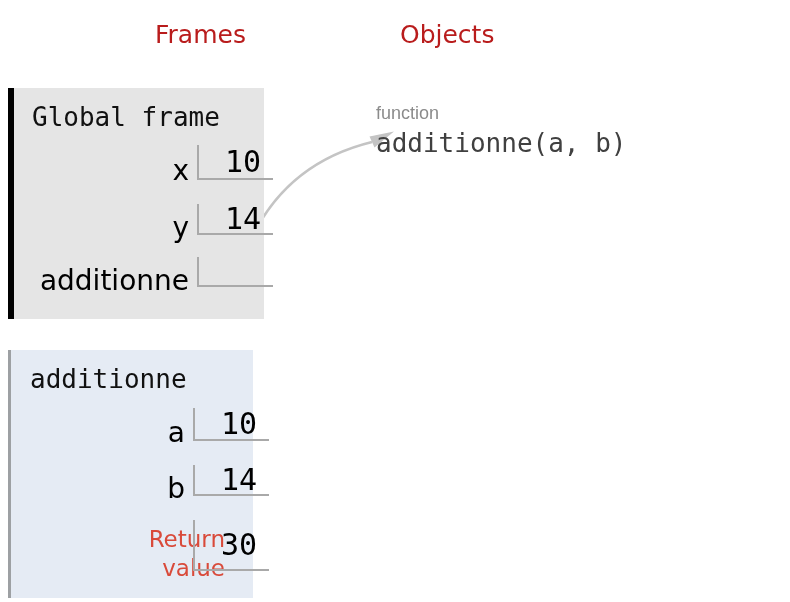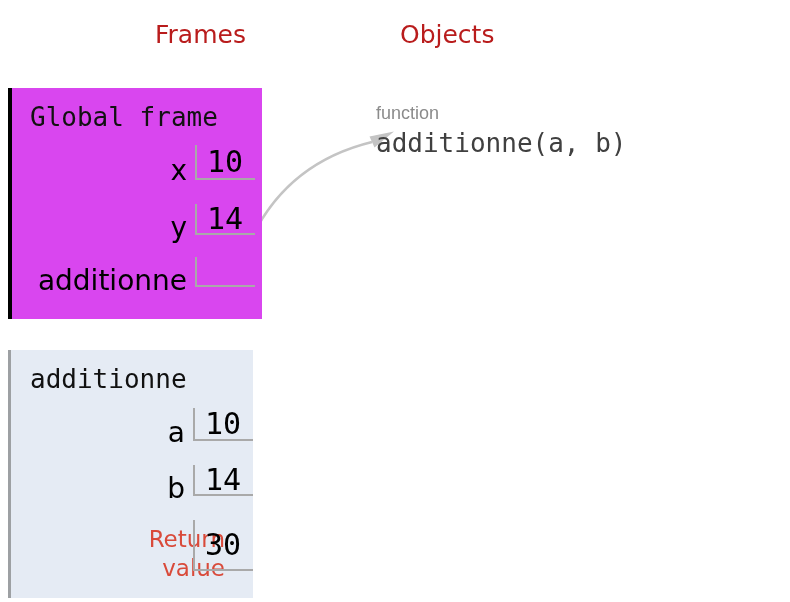--- a/index.html
+++ b/index.html
@@ -30,22 +30,22 @@
 
   
   .frame {
     position: absolute;
     left: 8px;
   }
   #global-frame {
     top: 88px;
     width: 250px;
     height: 231px;
-    border-left: 4px solid #000000;
-    background: #d946ef;
+    border-left: 6px solid #000000;
+    background: #e5e5e5;
   }
   #function-frame {
     top: 350px;
     width: 245px;
     height: 248px;
     border-left: 3px solid #9da0a3;
     background: #e5ebf4;
     box-sizing: border-box;
   }
   .frame-title {
@@ -81,21 +81,21 @@
     position: absolute;
     left: 183px;
     top: 0;
     bottom: 16px;
     width: 48px;
     border-left: 2px solid #a9a9a9;
     border-bottom: 2px solid #a9a9a9;
     box-sizing: content-box;
     display: flex;
     align-items: center;
-    padding-left: 10px;
+    padding-left: 26px;
     font-size: 30px;
     color: #000000;
     white-space: nowrap;
   }
   #function-frame .vval { left: 182px; }
   .retname {
     font-size: 23px;
     color: #d94a3a;
     line-height: 1.25;
     padding-left: 80px;

